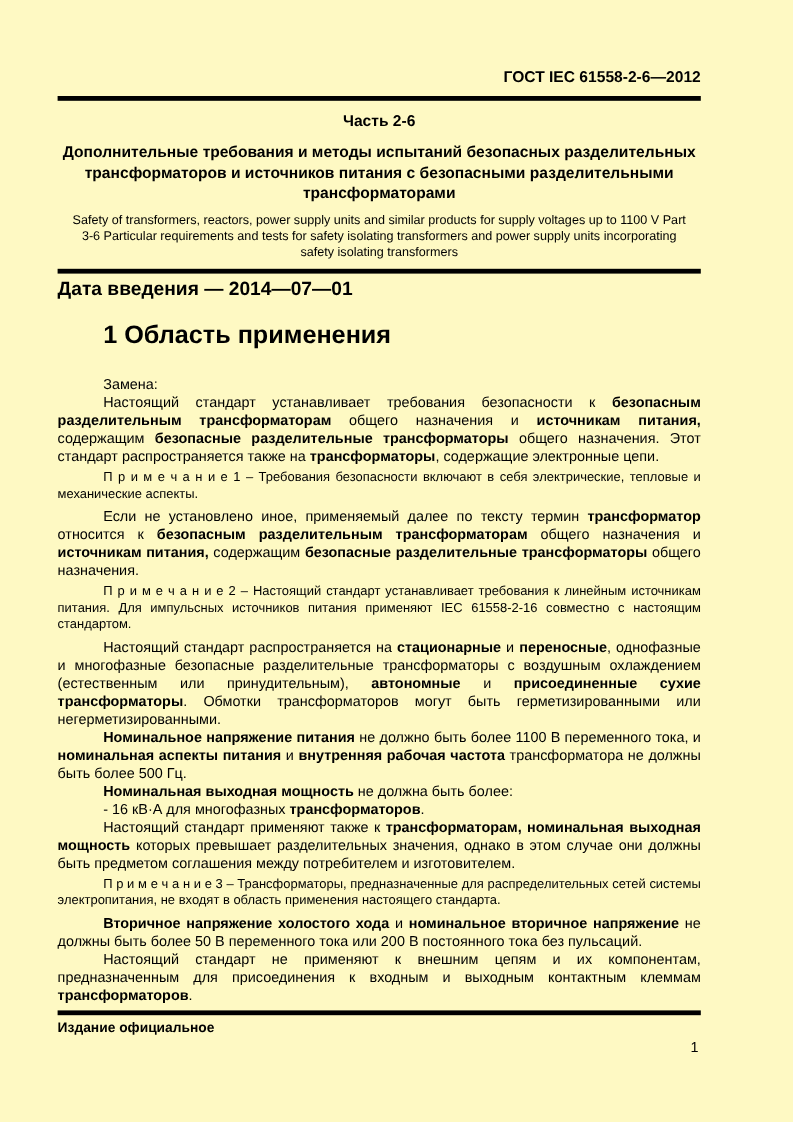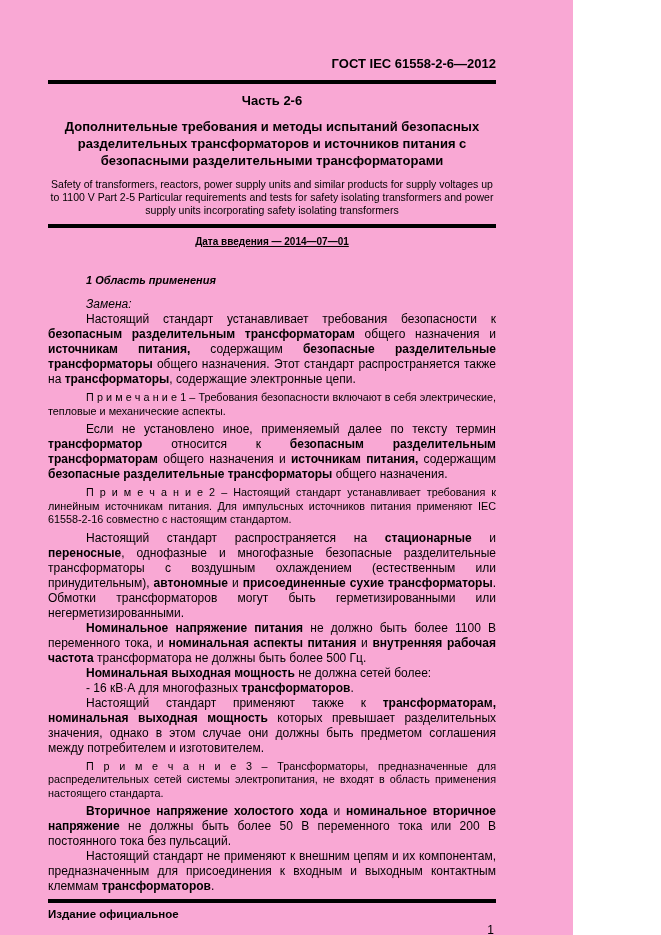--- a/index.html
+++ b/index.html
@@ -4,25 +4,25 @@
 <style>
   html, body {
     margin: 0;
     padding: 0;
     background: #ffffff;
     font-family: "Liberation Sans", sans-serif;
     color: #000000;
   }
   .page {
     position: relative;
-    width: 573px;
+    width: 661px;
     height: 935px;
     box-sizing: border-box;
     padding: 56px 77px 0 48px;
-    background: #f9a8d4;
+    background: #fef9c3;
     overflow: hidden;
   }
   .doc-number {
     margin: 0 0 9px 0;
     text-align: right;
     font-weight: bold;
     font-size: 13px;
     line-height: 15px;
   }
   .standard-type {
@@ -50,49 +50,47 @@
   }
   .title-en {
     margin: 0 auto 7px auto;
     max-width: 520px;
     text-align: center;
     font-size: 10.5px;
     line-height: 13px;
   }
   .effective-date {
     margin: 0 0 22px 0;
-    text-align: center;
+    text-align: left;
     font-weight: bold;
-    font-size: 10px;
+    font-size: 16px;
     line-height: 15px;
-    text-decoration: underline;
   }
   .section-heading {
-    margin: 0 0 8px 0;
+    margin: 0 0 24px 0;
     padding-left: 38px;
-    font-size: 11px;
+    font-size: 21px;
     font-weight: bold;
     line-height: 18px;
-    font-style: italic;
   }
   .section-body p {
     margin: 0;
     text-align: justify;
     font-size: 12px;
     line-height: 15px;
     text-indent: 38px;
   }
   .section-body p.note {
     margin: 4px 0;
     font-size: 10.8px;
     line-height: 13.5px;
   }
   .section-body p.zamena { text-align: left; }
   .b { font-weight: bold; }
-  .i { font-style: italic; }
+  .i { }
   .footer-rule {
     height: 4px;
     background: #000;
     margin-top: 5px;
   }
   .official-edition {
     margin: 4px 0 0 0;
     font-weight: bold;
     font-size: 11.5px;
     line-height: 14px;
@@ -112,37 +110,37 @@
   <p class="doc-number">ГОСТ IEC 61558-2-6—2012</p>
 
 
   <div class="hrule"></div>
 
 
   <p class="part-label">Часть 2-6</p>
 
   <p class="subtitle-ru">Дополнительные требования и методы испытаний безопасных разделительных трансформаторов и источников питания с безопасными разделительными трансформаторами</p>
 
-  <p class="title-en">Safety of transformers, reactors, power supply units and similar products for supply voltages up to 1100 V Part 2-5 Particular requirements and tests for safety isolating transformers and power supply units incorporating safety isolating transformers</p>
+  <p class="title-en">Safety of transformers, reactors, power supply units and similar products for supply voltages up to 1100 V Part 3-6 Particular requirements and tests for safety isolating transformers and power supply units incorporating safety isolating transformers</p>
 
   <div class="hrule mid"></div>
 
   <p class="effective-date">Дата введения — 2014—07—01</p>
 
   <h1 class="section-heading">1 Область применения</h1>
 
   <div class="section-body">
       <p class="zamena"><span class="i">Замена:</span></p>
       <p class="body"><span>Настоящий стандарт устанавливает требования безопасности к </span><span class="b">безопасным разделительным трансформаторам</span><span> общего назначения и </span><span class="b">источникам питания,</span><span> содержащим </span><span class="b">безопасные разделительные трансформаторы</span><span> общего назначения. Этот стандарт распространяется также на </span><span class="b">трансформаторы</span><span>, содержащие электронные цепи.</span></p>
       <p class="note"><span>П р и м е ч а н и е  1 – Требования безопасности включают в себя электрические, тепловые и механические аспекты.</span></p>
       <p class="body"><span>Если не установлено иное, применяемый далее по тексту термин </span><span class="b">трансформатор</span><span> относится к </span><span class="b">безопасным разделительным трансформаторам</span><span> общего назначения и </span><span class="b">источникам питания,</span><span> содержащим </span><span class="b">безопасные разделительные трансформаторы</span><span> общего назначения.</span></p>
       <p class="note"><span>П р и м е ч а н и е  2 – Настоящий стандарт устанавливает требования к линейным источникам питания. Для импульсных источников питания применяют IEC 61558-2-16 совместно с настоящим стандартом.</span></p>
       <p class="body"><span>Настоящий стандарт распространяется на </span><span class="b">стационарные</span><span> и </span><span class="b">переносные</span><span>, однофазные и многофазные безопасные разделительные трансформаторы с воздушным охлаждением (естественным или принудительным), </span><span class="b">автономные</span><span> и </span><span class="b">присоединенные сухие трансформаторы</span><span>. Обмотки трансформаторов могут быть герметизированными или негерметизированными.</span></p>
       <p class="body"><span class="b">Номинальное напряжение питания</span><span> не должно быть более 1100 В переменного тока, и </span><span class="b">номинальная аспекты питания</span><span> и </span><span class="b">внутренняя рабочая частота</span><span> трансформатора не должны быть более 500 Гц.</span></p>
-      <p class="body"><span class="b">Номинальная выходная мощность</span><span> не должна сетей более:</span></p>
+      <p class="body"><span class="b">Номинальная выходная мощность</span><span> не должна быть более:</span></p>
       <p class="list"><span>- 16 кВ·А для многофазных </span><span class="b">трансформаторов</span><span>.</span></p>
       <p class="body"><span>Настоящий стандарт применяют также к </span><span class="b">трансформаторам, номинальная выходная мощность</span><span> которых превышает разделительных значения, однако в этом случае они должны быть предметом соглашения между потребителем и изготовителем.</span></p>
       <p class="note"><span>П р и м е ч а н и е  3 – Трансформаторы, предназначенные для распределительных сетей системы электропитания, не входят в область применения настоящего стандарта.</span></p>
       <p class="body"><span class="b">Вторичное напряжение холостого хода</span><span> и </span><span class="b">номинальное вторичное напряжение</span><span> не должны быть более 50 В переменного тока или 200 В постоянного тока без пульсаций.</span></p>
       <p class="body"><span>Настоящий стандарт не применяют к внешним цепям и их компонентам, предназначенным для присоединения к входным и выходным контактным клеммам </span><span class="b">трансформаторов</span><span>.</span></p>
     </div>
 
   <div class="footer-rule"></div>
 
   <p class="official-edition">Издание официальное</p>

